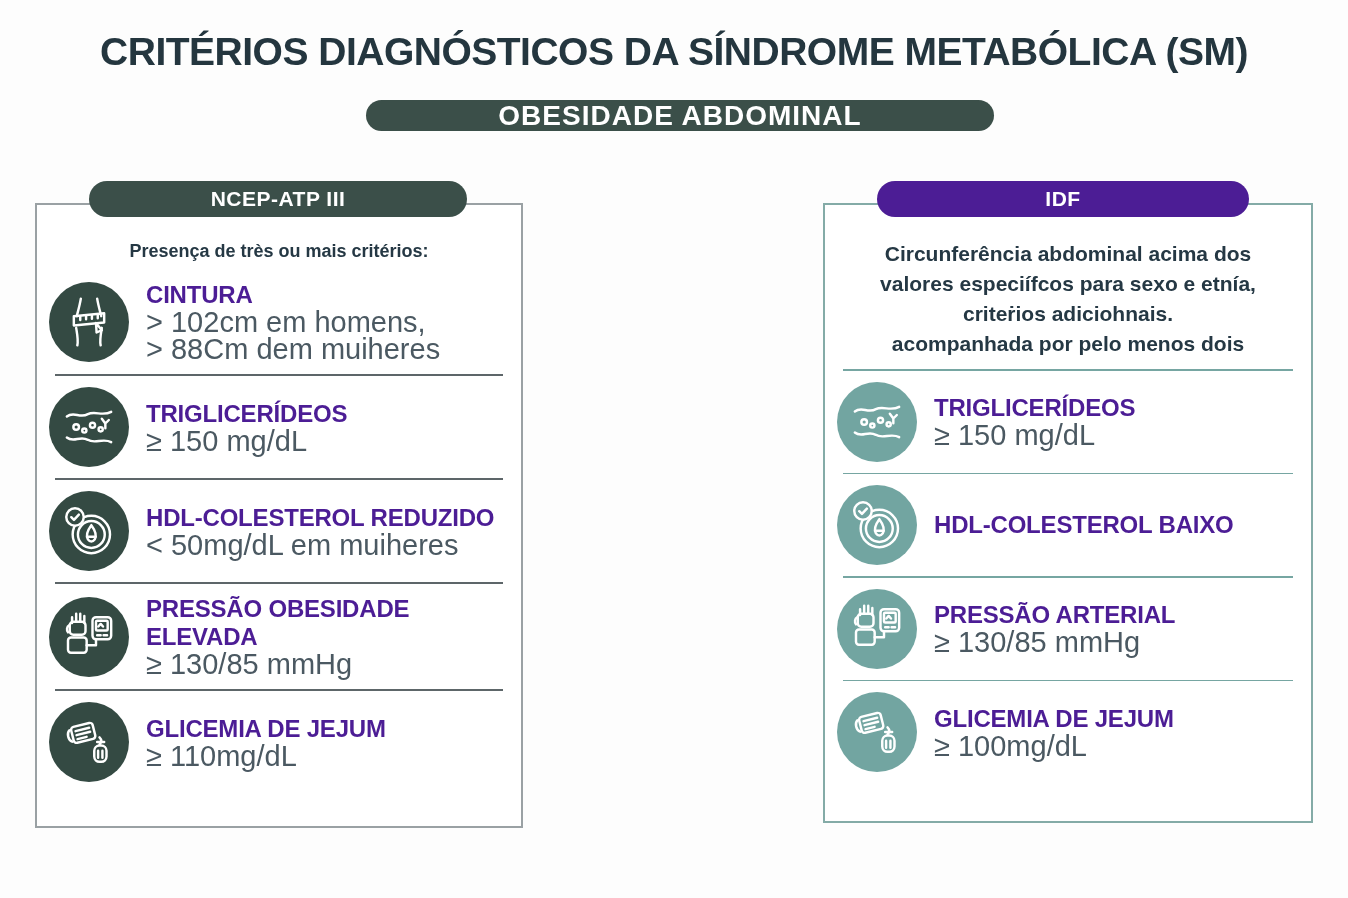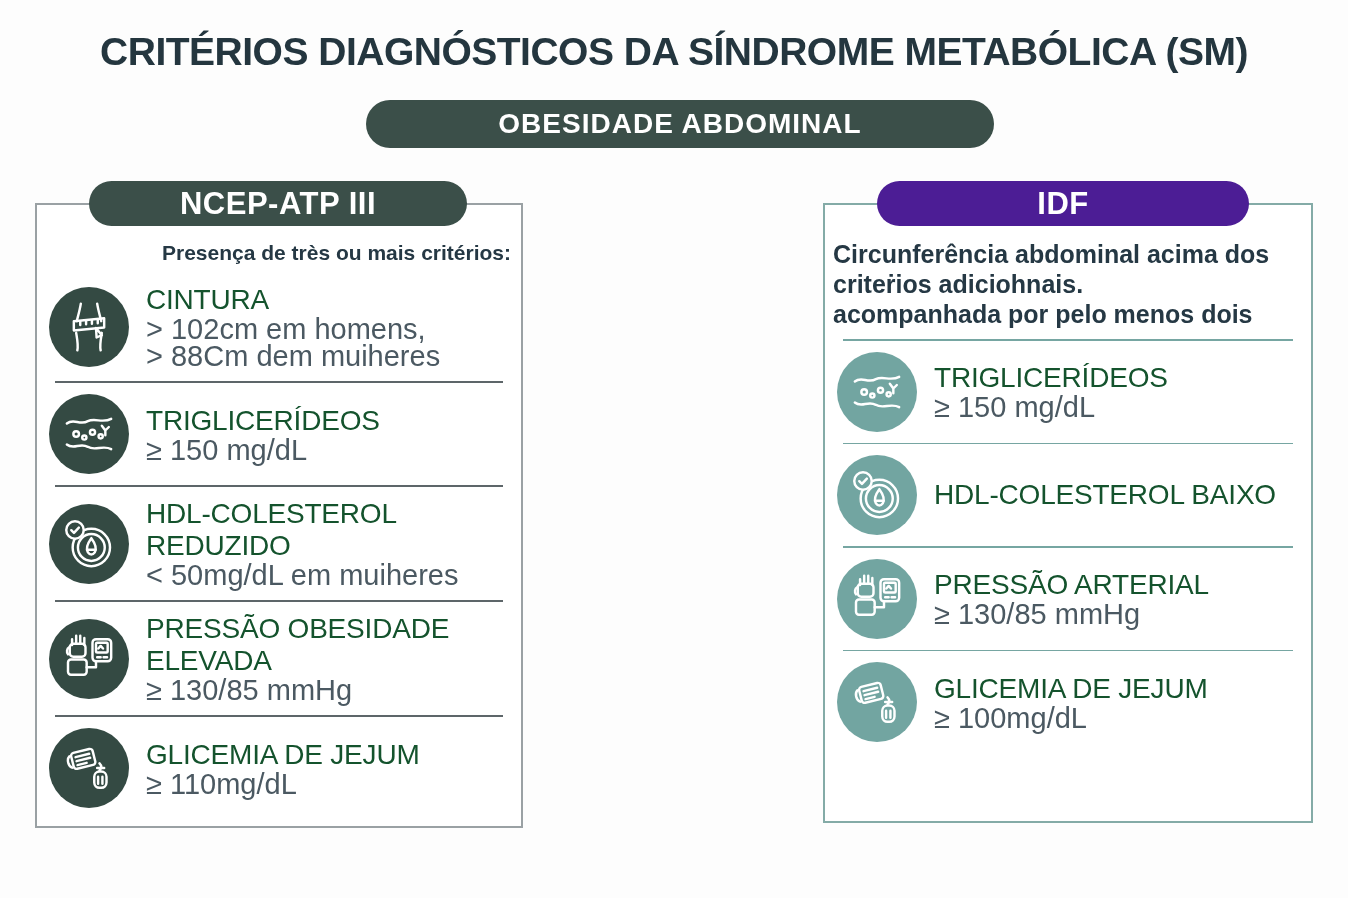--- a/index.html
+++ b/index.html
@@ -6,54 +6,54 @@
   .canvas{
     position:relative; width:1348px; height:898px; overflow:hidden;
     background:#fdfdfd; font-family:"Liberation Sans","DejaVu Sans",sans-serif;
     color:#24363f;
   }
   .main-title{
     position:absolute; top:30px; left:0; width:100%; text-align:center;
     font-size:39px; font-weight:bold; letter-spacing:-0.5px; color:#24363f;
   }
   .banner{
-    position:absolute; left:366px; top:100px; width:628px; height:48px;
+    position:absolute; left:366px; top:100px; width:628px; height:31px;
     background:#3b4f49; border-radius:26px; color:#fff;
     display:flex; align-items:center; justify-content:center;
     font-size:28px; font-weight:bold; letter-spacing:1px;
   }
   .card{ position:absolute; top:203px; background:#fff; box-sizing:border-box; }
   .card-left{ left:35px; width:488px; height:625px; border:2px solid #9aa1a4; }
   .card-right{ left:823px; width:490px; height:620px; border:2px solid #84aba7; }
   .card-pill{
-    position:absolute; top:-24px; height:45px; border-radius:24px; color:#fff;
+    position:absolute; top:-24px; height:36px; border-radius:24px; color:#fff;
     display:flex; align-items:center; justify-content:center;
-    font-weight:bold; font-size:31px; letter-spacing:0.5px;
+    font-weight:bold; font-size:21px; letter-spacing:0.5px;
   }
   .pill-left{ left:52px; width:378px; background:#3b4f49; }
   .pill-right{ left:52px; width:372px; background:#4c1d95; }
   .intro-left{
-    margin:36px 10px 6px 10px; text-align:right;
-    font-size:21px; font-weight:bold; color:#253844;
+    margin:36px 10px 6px 10px; text-align:center;
+    font-size:18px; font-weight:bold; color:#253844;
   }
   .intro-right{
-    margin:34px 8px 4px 8px; 
-    font-size:25px; font-weight:bold; color:#253844; line-height:30px;
+    margin:34px 8px 4px 8px; text-align:center;
+    font-size:21px; font-weight:bold; color:#253844; line-height:30px;
   }
   .items{ padding:4px 12px 0 12px; }
   .item{ display:flex; align-items:center; gap:17px; padding:9px 0; }
   .circle{
     width:80px; height:80px; border-radius:50%; flex-shrink:0;
     display:flex; align-items:center; justify-content:center;
   }
   .circle-dark{ background:#344a43; }
   .circle-teal{ background:#72a5a1; }
   .circle svg{ width:56px; height:56px; stroke:#fff; fill:none;
     stroke-width:2.1; stroke-linecap:round; stroke-linejoin:round; }
-  .item-title{ font-size:28px; font-weight:normal; color:#14532d; letter-spacing:-0.2px; }
+  .item-title{ font-size:24px; font-weight:bold; color:#4c1d95; letter-spacing:-0.2px; }
   .item-line{ font-size:29px; color:#4b5962; line-height:27px; }
   .sep{ height:2px; margin:2px 6px; }
   .sep-dark{ background:#5d6669; }
   .sep-teal{ background:#76a6a2; height:1.6px; }
 </style>
 </head>
 <body>
 
 <div class="canvas">
 
@@ -172,20 +172,21 @@
     </div>
   </div>
 
   <div class="card card-right">
     <div class="card-pill pill-right">
       <span>IDF</span>
     </div>
 
     <div class="intro-right">
       <div>Circunferência abdominal acima dos</div>
+      <div>valores especiífcos para sexo e etnía,</div>
       <div>criteṙios adiciohnais.</div>
       <div>acompanhada por pelo menos dois</div>
     </div>
 
     <div class="items">
       <div class="sep sep-teal"></div>
 
       <div class="item">
         <span class="circle circle-teal">
           <svg viewBox="0 0 48 48">

